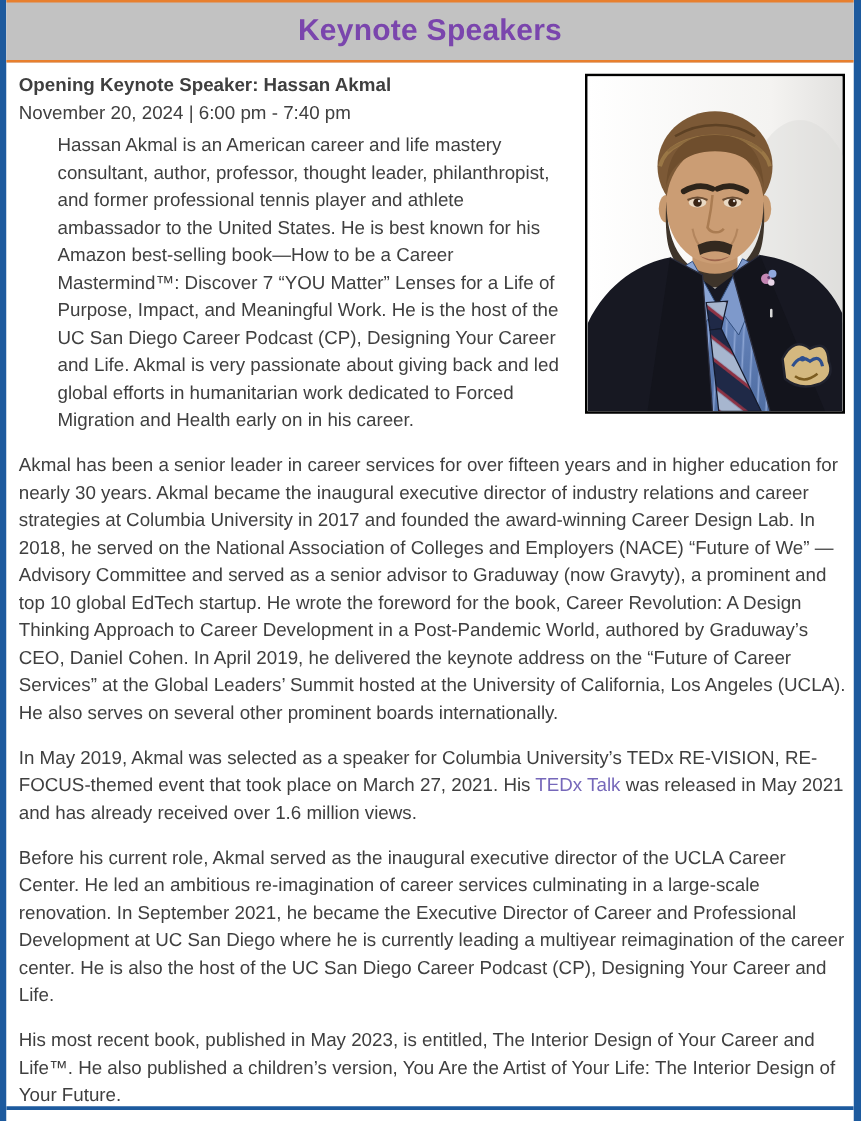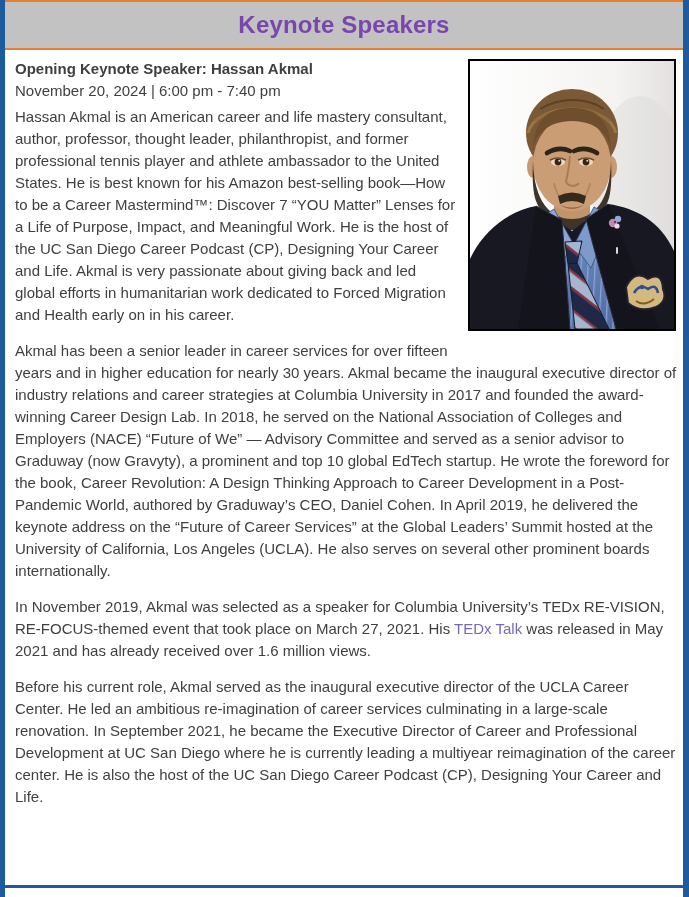--- a/index.html
+++ b/index.html
@@ -34,21 +34,21 @@
     padding:8px 6px 0 10px;
     font-size:15px;line-height:22px;color:var(--body_text);
   }
   .photo{
     float:right;width:204px;height:268px;border:2px solid #000;
     margin:1px 1px 10px 12px;background:#fff;overflow:hidden;
   }
   .speaker-heading{margin:0;font-size:15px;line-height:22px;font-weight:bold;}
   .datetime{margin:0;line-height:22px;}
   .content p{margin:14px 0 0 0;}
-  .content p.first{margin-top:4px;}
+  .content p.first{margin-top:4px;margin-left:31px;}
   .tedx-link{color:var(--link_purple);cursor:pointer;}
 </style>
 </head>
 <body>
 
 <div class="page">
 
   <div class="header">
     <h1 class="page-title">Keynote Speakers</h1>
   </div>
@@ -154,20 +154,21 @@
       </svg>
     </div>
 
     <h2 class="speaker-heading">Opening Keynote Speaker: Hassan Akmal</h2>
     <div class="datetime">November 20, 2024 | 6:00 pm - 7:40 pm</div>
 
     <p class="first">Hassan Akmal is an American career and life mastery consultant, author, professor, thought leader, philanthropist, and former professional tennis player and athlete ambassador to the United States. He is best known for his Amazon best-selling book—How to be a Career Mastermind™: Discover 7 “YOU Matter” Lenses for a Life of Purpose, Impact, and Meaningful Work. He is the host of the UC San Diego Career Podcast (CP), Designing Your Career and Life. Akmal is very passionate about giving back and led global efforts in humanitarian work dedicated to Forced Migration and Health early on in his career.</p>
 
     <p>Akmal has been a senior leader in career services for over fifteen years and in higher education for nearly 30 years. Akmal became the inaugural executive director of industry relations and career strategies at Columbia University in 2017 and founded the award-winning Career Design Lab. In 2018, he served on the National Association of Colleges and Employers (NACE) “Future of We” — Advisory Committee and served as a senior advisor to Graduway (now Gravyty), a prominent and top 10 global EdTech startup. He wrote the foreword for the book, Career Revolution: A Design Thinking Approach to Career Development in a Post-Pandemic World, authored by Graduway’s CEO, Daniel Cohen. In April 2019, he delivered the keynote address on the “Future of Career Services” at the Global Leaders’ Summit hosted at the University of California, Los Angeles (UCLA). He also serves on several other prominent boards internationally.</p>
 
-    <p><span>In November 2019, Akmal was selected as a speaker for Columbia University’s TEDx RE-VISION, RE-FOCUS-themed event that took place on March 27, 2021. His </span><a class="tedx-link">TEDx Talk</a><span> was released in May 2021 and has already received over 1.6 million views.</span></p>
+    <p><span>In May 2019, Akmal was selected as a speaker for Columbia University’s TEDx RE-VISION, RE-FOCUS-themed event that took place on March 27, 2021. His </span><a class="tedx-link">TEDx Talk</a><span> was released in May 2021 and has already received over 1.6 million views.</span></p>
 
     <p>Before his current role, Akmal served as the inaugural executive director of the UCLA Career Center. He led an ambitious re-imagination of career services culminating in a large-scale renovation. In September 2021, he became the Executive Director of Career and Professional Development at UC San Diego where he is currently leading a multiyear reimagination of the career center. He is also the host of the UC San Diego Career Podcast (CP), Designing Your Career and Life.</p>
 
+    <p>His most recent book, published in May 2023, is entitled, The Interior Design of Your Career and Life™. He also published a children’s version, You Are the Artist of Your Life: The Interior Design of Your Future.</p>
 
   </div>
 
 </div>
 
 </body></html>

